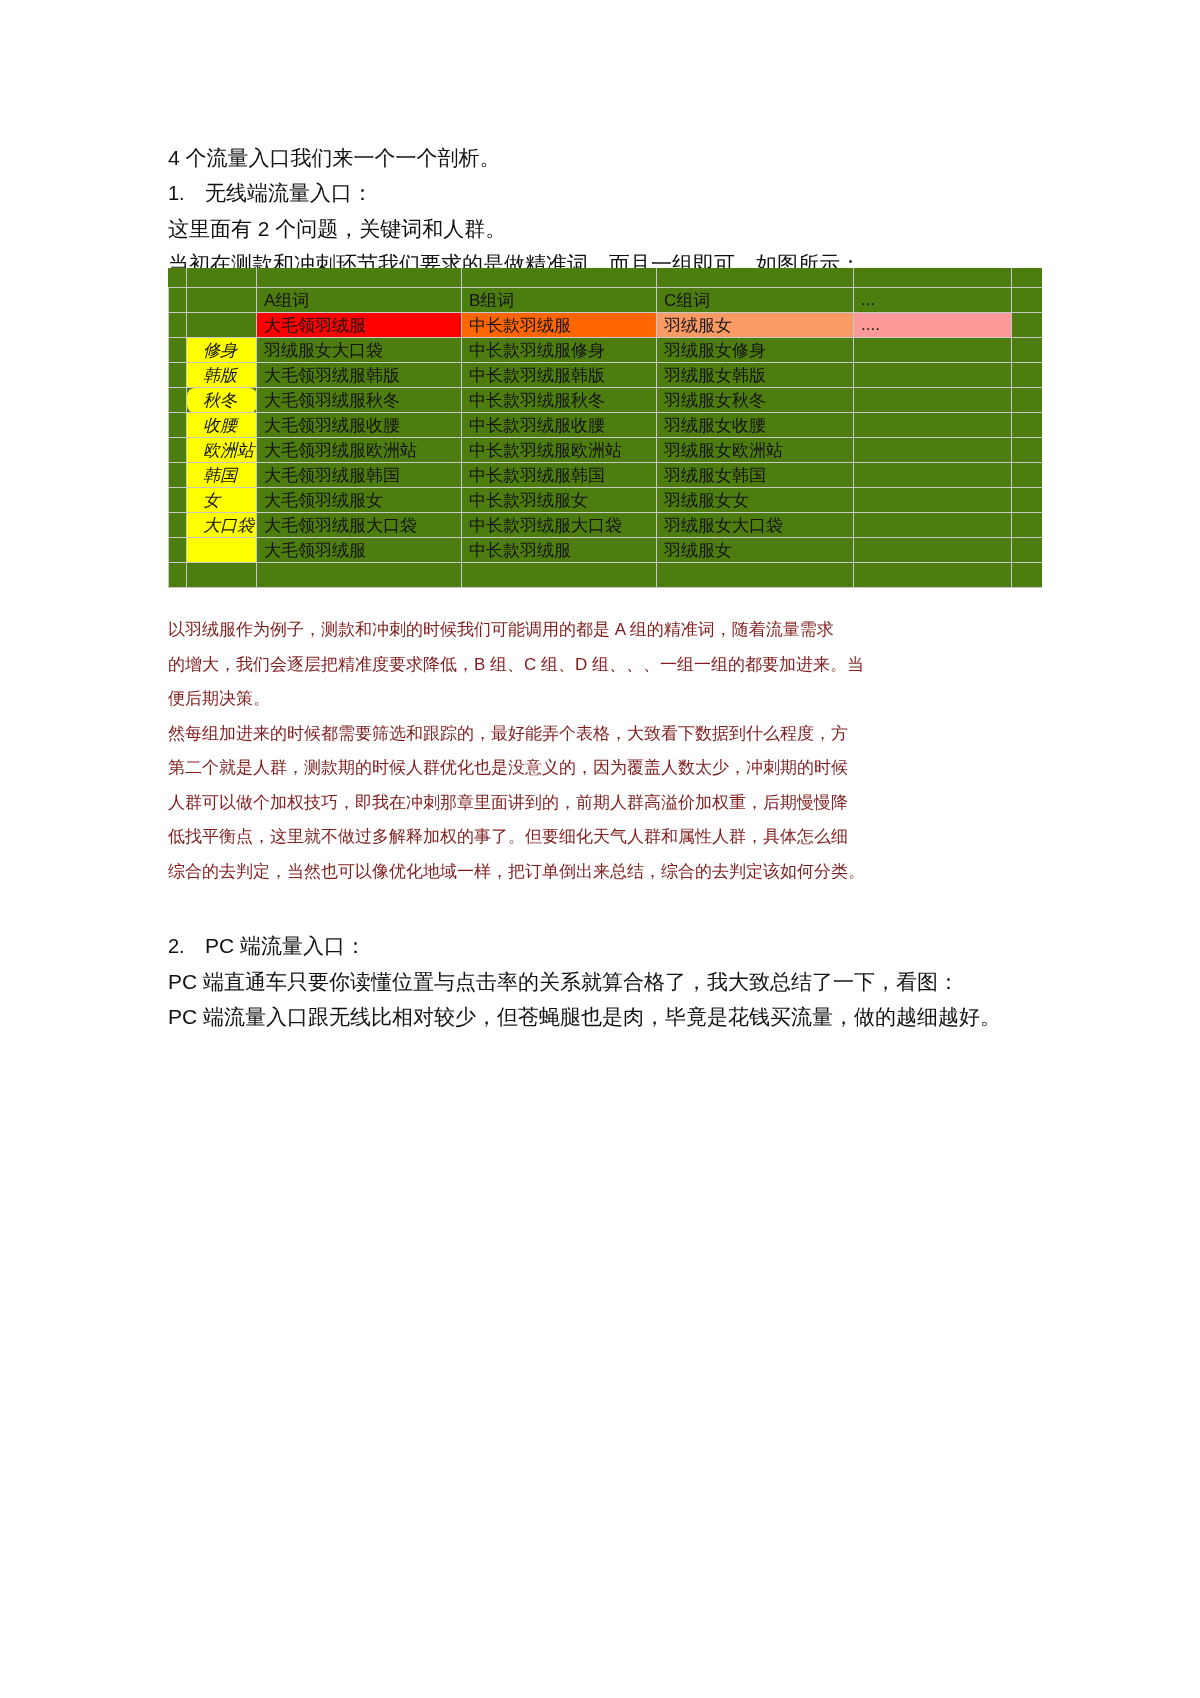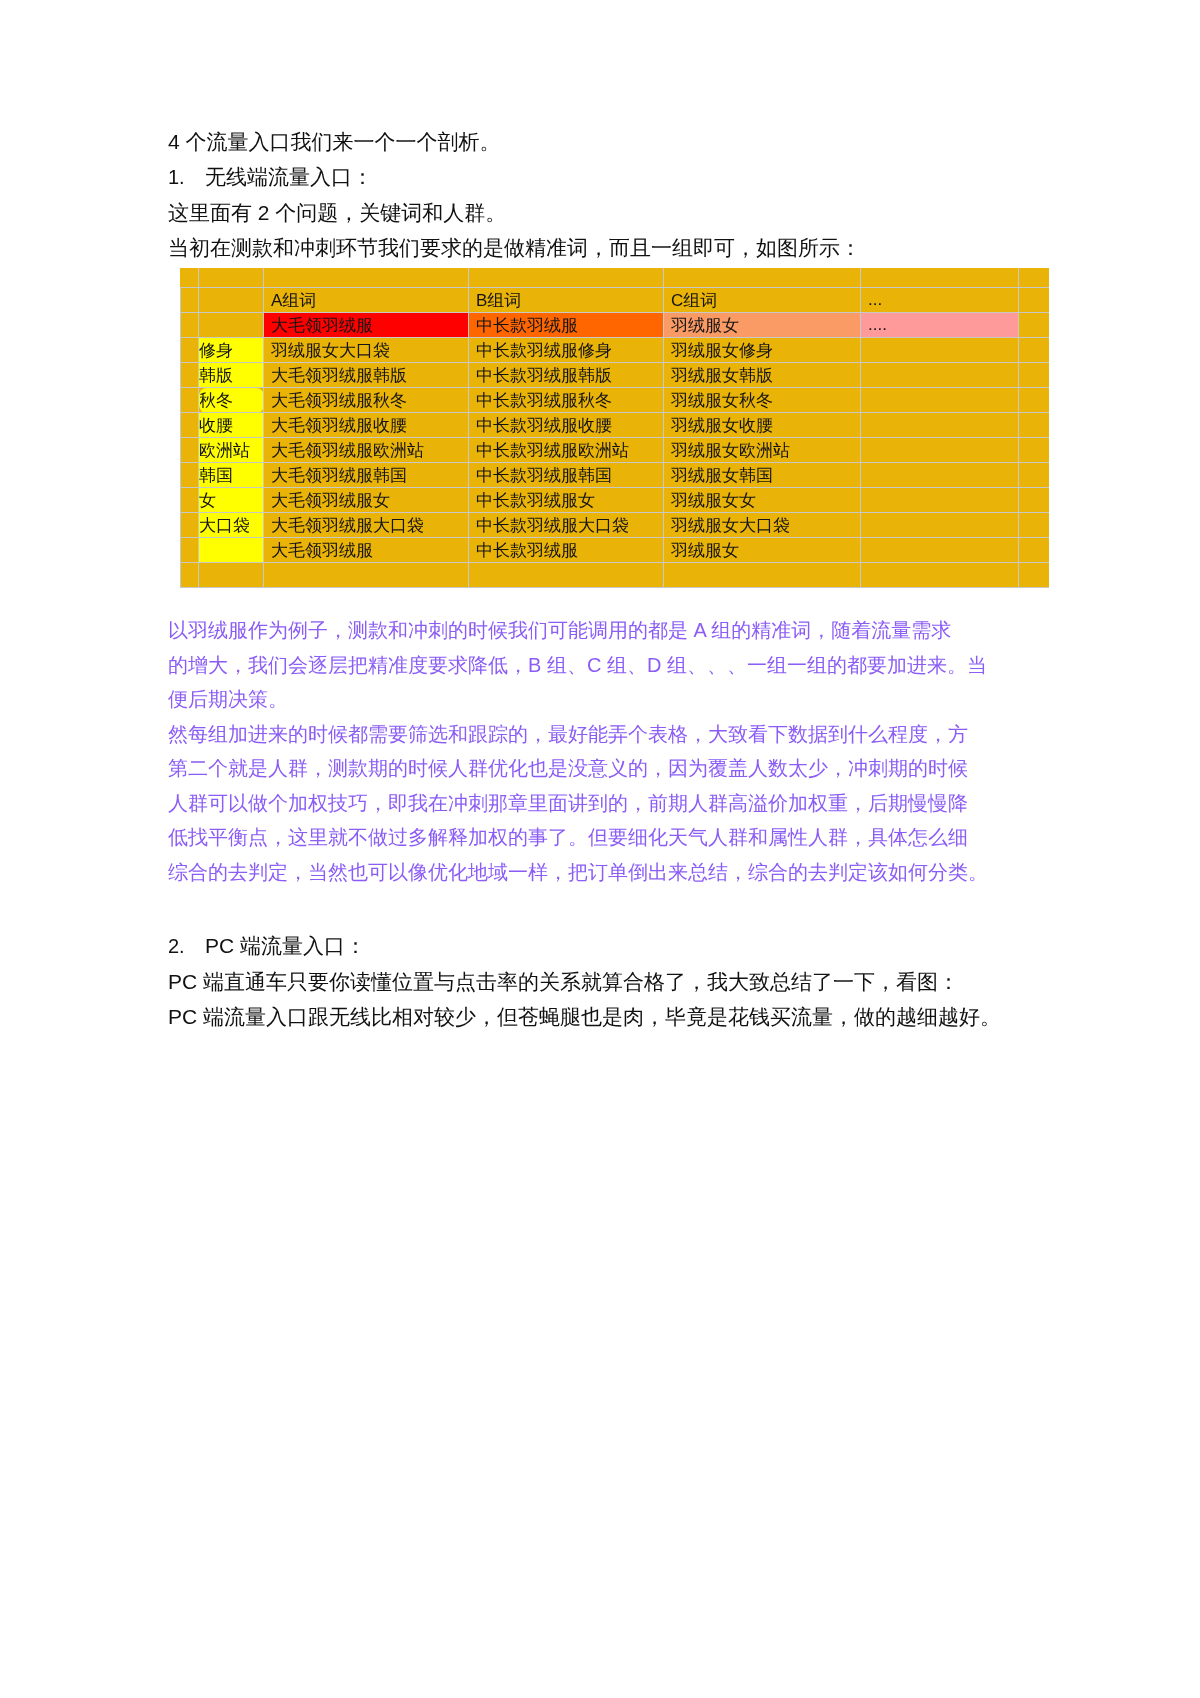--- a/index.html
+++ b/index.html
@@ -5,44 +5,44 @@
   html,body{margin:0;padding:0;}
   body{background:#ffffff;font-family:"Liberation Sans","DejaVu Sans",sans-serif;}
   .page{position:relative;width:1200px;height:1698px;background:#ffffff;overflow:hidden;color:#000;}
 
   
   .textblock{position:absolute;left:168px;font-size:21px;line-height:35px;color:#111;}
   .textblock .line{white-space:nowrap;}
   .list-row{display:flex;align-items:baseline;}
   .list-num{display:inline-block;width:37px;font-size:20px;}
 
-  .analysis{position:absolute;left:168px;top:613px;font-size:20px;line-height:34.5px;color:#8b5cf6;}
+  .analysis{position:absolute;left:168px;top:613px;font-size:17px;line-height:34.5px;color:#7f1d1d;}
   .analysis .line{white-space:nowrap;}
 
   .section2{position:absolute;left:168px;top:928px;font-size:21px;line-height:35px;color:#111;}
   .section2 .line{white-space:nowrap;}
 
   
-  .sheet{position:absolute;left:180px;top:268px;background:#eab308;}
+  .sheet{position:absolute;left:168px;top:268px;background:#4d7c0f;}
   table.grid{border-collapse:collapse;table-layout:fixed;}
   table.grid td{border:1px solid #c8c8c8;height:24px;padding:0 2px 0 7px;font-size:17px;
                 color:#141414;white-space:nowrap;overflow:hidden;vertical-align:middle;}
   table.grid tr.tick td{border:none;height:19px;}
   table.grid tr.tick td.tickv{border-left:1px solid #c8c8c8;}
   table.grid tr.tick td.tickv-r{border-left:1px solid #c8c8c8;border-right:1px solid #c8c8c8;}
   table.grid td.stub-l{padding:0;}
   table.grid td.stub-r{border-right:none;padding:0;}
-  table.grid td.labelcell{padding-left:0;}
+  table.grid td.labelcell{padding-left:16px;font-style:italic;}
 </style>
 </head>
 <body>
 
 <div class="page">
 
-  <div class="textblock" style="top:124px;">
+  <div class="textblock" style="top:140px;">
     <div class="line">4 个流量入口我们来一个一个剖析。</div>
     <div class="line list-row">
       <span class="list-num">1.</span>
       <span>无线端流量入口：</span>
     </div>
     <div class="line">这里面有 2 个问题，关键词和人群。</div>
     <div class="line">当初在测款和冲刺环节我们要求的是做精准词，而且一组即可，如图所示：</div>
   </div>
 
   <div class="sheet">

